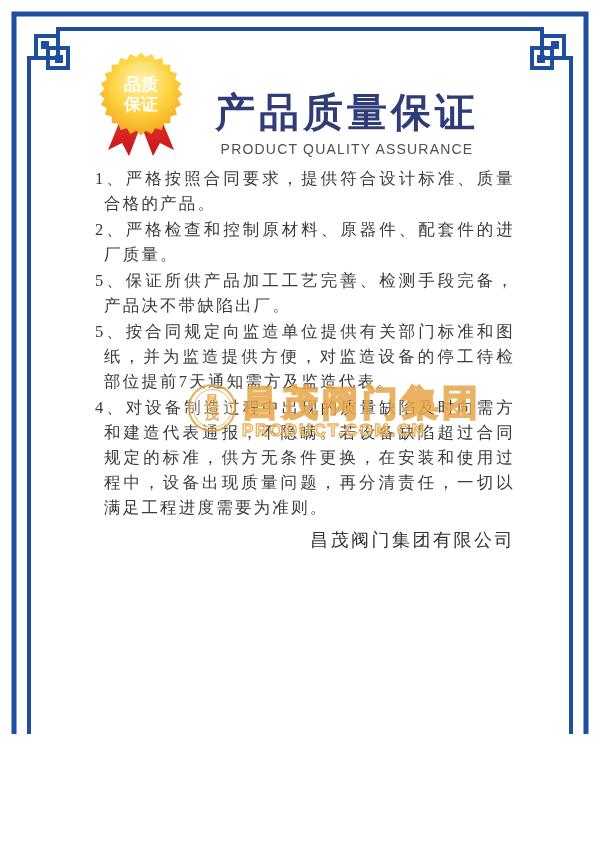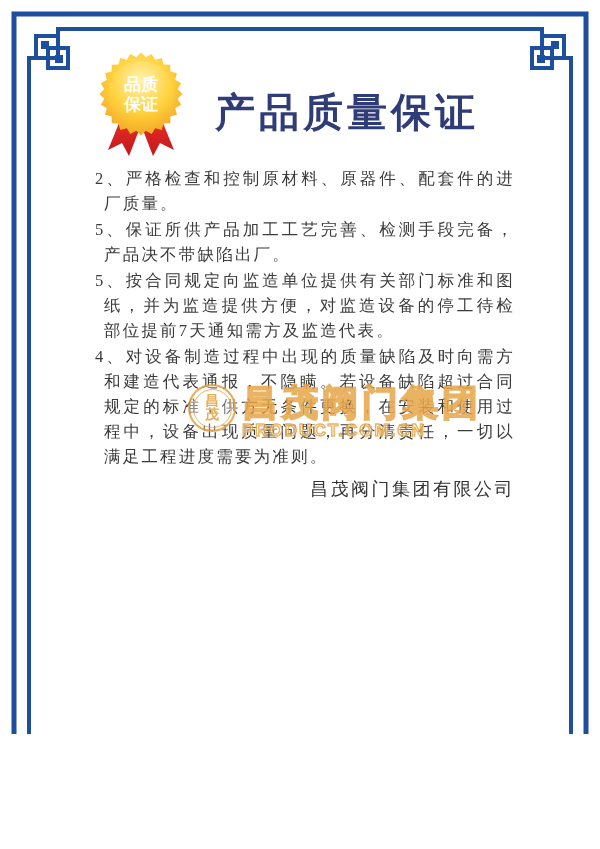--- a/index.html
+++ b/index.html
@@ -103,23 +103,25 @@
     <path d="M28 56 L10 100 L24 93 L31 106 L48 62 Z" fill="url(#redg)"></path>
     <path d="M58 56 L76 100 L62 93 L55 106 L38 62 Z" fill="url(#redg)"></path>
     <polygon points="43.0,2.5 47.8,7.3 53.7,3.9 57.2,9.8 63.8,8.1 65.5,14.6 72.3,14.7 72.4,21.5 78.9,23.2 77.2,29.8 83.1,33.3 79.7,39.2 84.5,44.0 79.7,48.8 83.1,54.7 77.2,58.2 78.9,64.7 72.4,66.5 72.3,73.3 65.5,73.4 63.8,79.9 57.2,78.2 53.7,84.1 47.8,80.7 43.0,85.5 38.2,80.7 32.3,84.1 28.8,78.2 22.3,79.9 20.5,73.4 13.7,73.3 13.6,66.5 7.1,64.8 8.8,58.2 2.9,54.7 6.3,48.8 1.5,44.0 6.3,39.2 2.9,33.3 8.8,29.8 7.1,23.2 13.6,21.5 13.7,14.7 20.5,14.6 22.2,8.1 28.8,9.8 32.3,3.9 38.2,7.3" fill="url(#goldg)"></polygon>
     <circle cx="43" cy="44" r="33" fill="url(#goldg2)"></circle>
     <text class="badge-text" x="43" y="40" font-size="17" text-anchor="middle">品质</text>
     <text class="badge-text" x="43" y="60" font-size="17" text-anchor="middle">保证</text>
   </svg>
 
   <div class="header">
     <div class="title">产品质量保证</div>
+    <div class="subtitle">PRODUCT QUALITY ASSURANCE</div>
   </div>
 
   <div class="content">
+    <p>1、严格按照合同要求，提供符合设计标准、质量合格的产品。</p>
     <p>2、严格检查和控制原材料、原器件、配套件的进厂质量。</p>
     <p>5、保证所供产品加工工艺完善、检测手段完备，产品决不带缺陷出厂。</p>
     <p>5、按合同规定向监造单位提供有关部门标准和图纸，并为监造提供方便，对监造设备的停工待检部位提前7天通知需方及监造代表。</p>
     <p>4、对设备制造过程中出现的质量缺陷及时向需方和建造代表通报，不隐瞒。若设备缺陷超过合同规定的标准，供方无条件更换，在安装和使用过程中，设备出现质量问题，再分清责任，一切以满足工程进度需要为准则。</p>
     <div class="signature">昌茂阀门集团有限公司</div>
   </div>
 
   <div class="watermark">
     <div class="seal">
       <span class="seal-char">昌</span>

